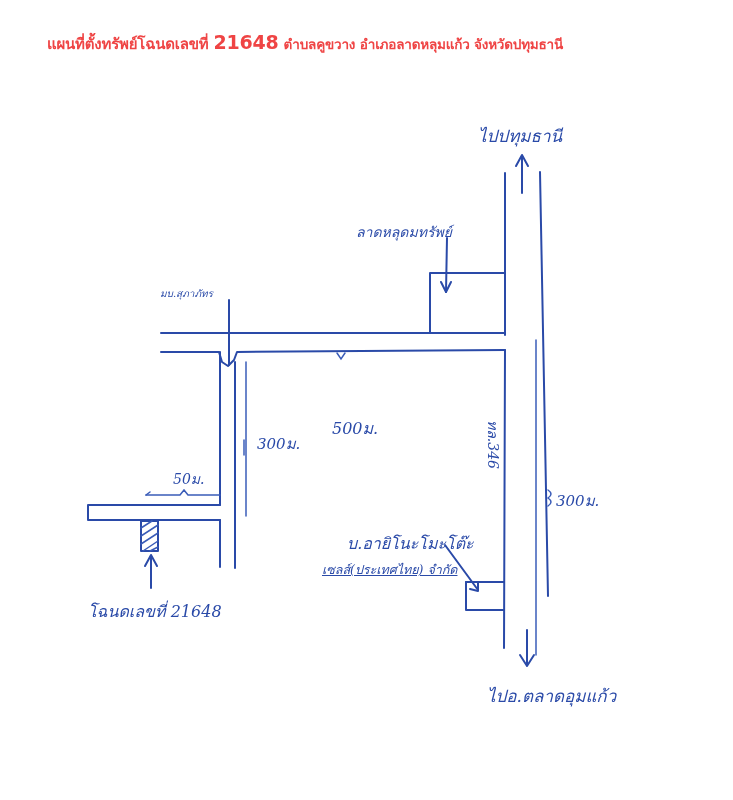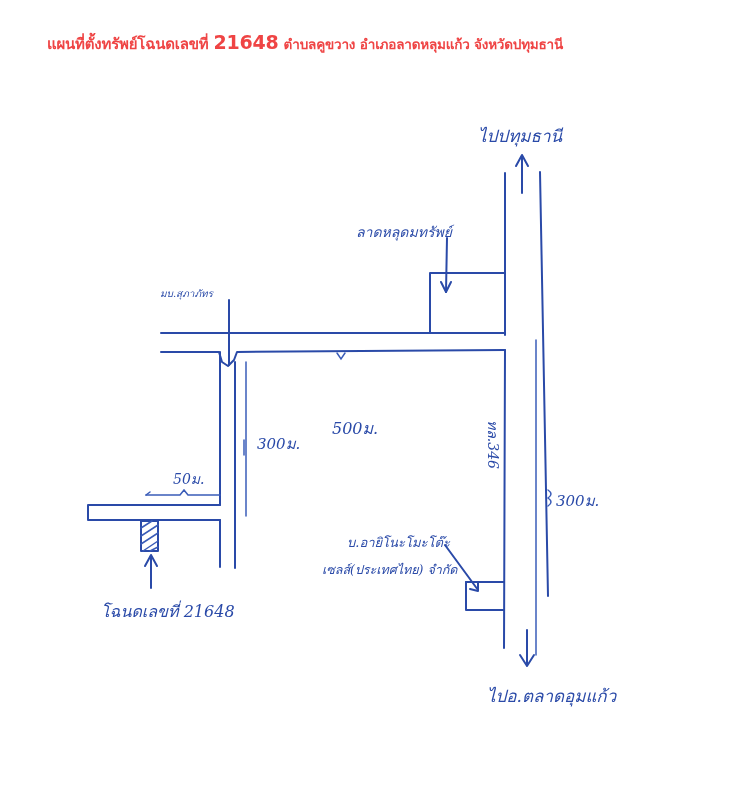--- a/index.html
+++ b/index.html
@@ -96,16 +96,16 @@
 </svg>
 
 <div class="hand" style="left:478px; top:128px; font-size:17px;">ไปปทุมธานี</div>
 <div class="hand" style="left:356px; top:225px; font-size:14px;">ลาดหลุดมทรัพย์</div>
 <div class="hand" style="left:160px; top:289px; font-size:10px;">มบ.สุภาภัทร</div>
 <div class="hand" style="left:332px; top:373px; font-size:16px;margin-top:48px;">500ม.</div>
 <div class="hand" style="left:500px; top:420px; font-size:14px; transform: rotate(90deg); transform-origin: left top;">ทล.346</div>
 <div class="hand" style="left:257px; top:437px; font-size:15px;">300ม.</div>
 <div class="hand" style="left:173px; top:472px; font-size:14px;">50ม.</div>
 <div class="hand" style="left:556px; top:494px; font-size:15px;">300ม.</div>
-<div class="hand" style="left:347px; top:536px; font-size:13px;">บ.อายิโนะโมะโต๊ะ</div>
-<div class="hand" style="left:322px; top:564px; font-size:12.5px;">เซลส์(ประเทศไทย) จำกัด</div>
-<div class="hand" style="left:88px; top:604px; font-size:16px;margin-left:13px;">โฉนดเลขที่ 21648</div>
+<div class="hand" style="left:347px; top:536px; font-size:16px;">บ.อายิโนะโมะโต๊ะ</div>
+<div class="hand" style="left:322px; top:564px; font-size:12.5px;text-decoration:underline;">เซลส์(ประเทศไทย) จำกัด</div>
+<div class="hand" style="left:88px; top:604px; font-size:16px;">โฉนดเลขที่ 21648</div>
 <div class="hand" style="left:487px; top:688px; font-size:17px;">ไปอ.ตลาดอุมแก้ว</div>
 
 </body></html>

